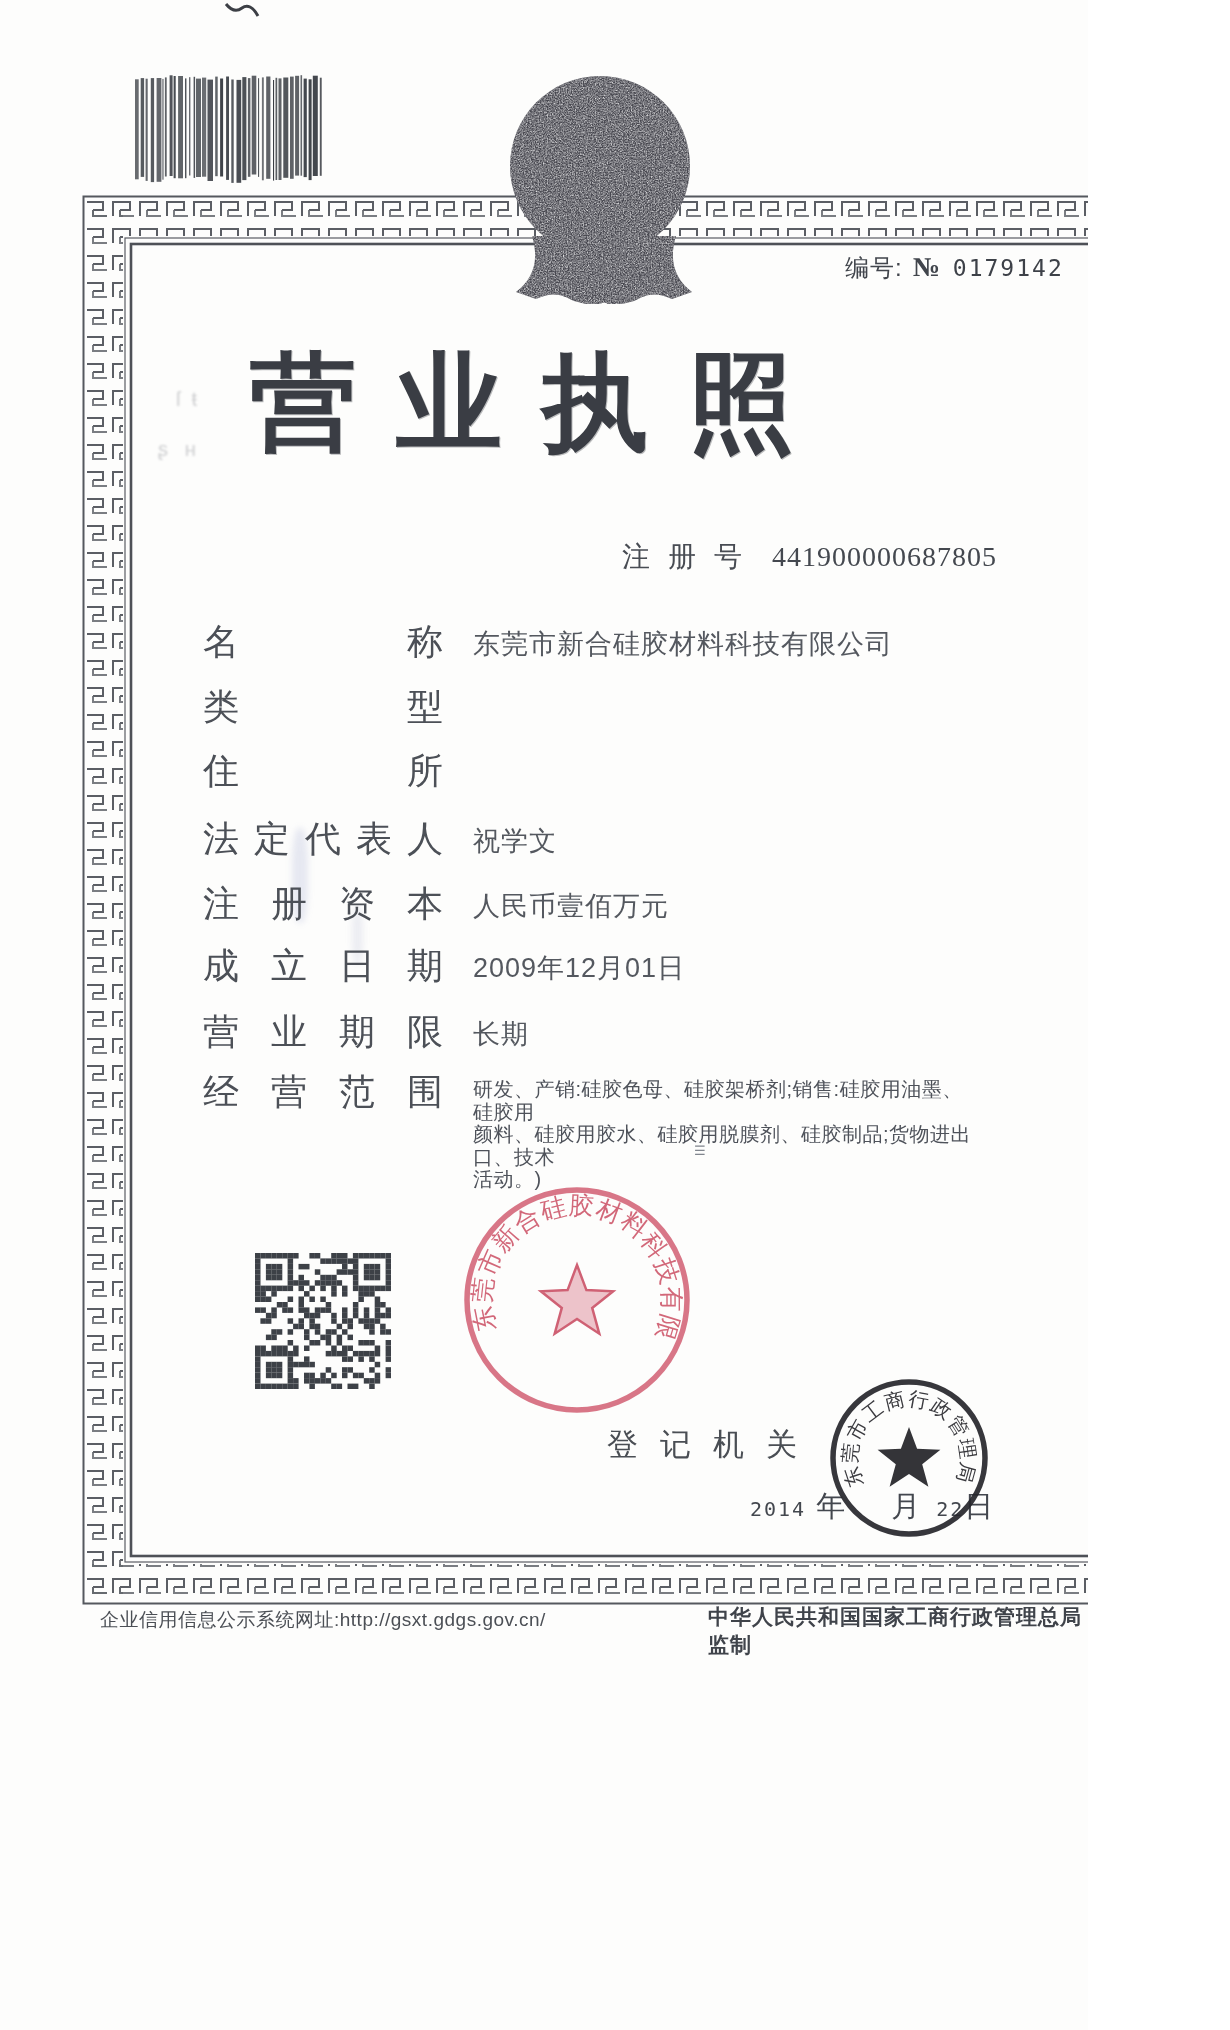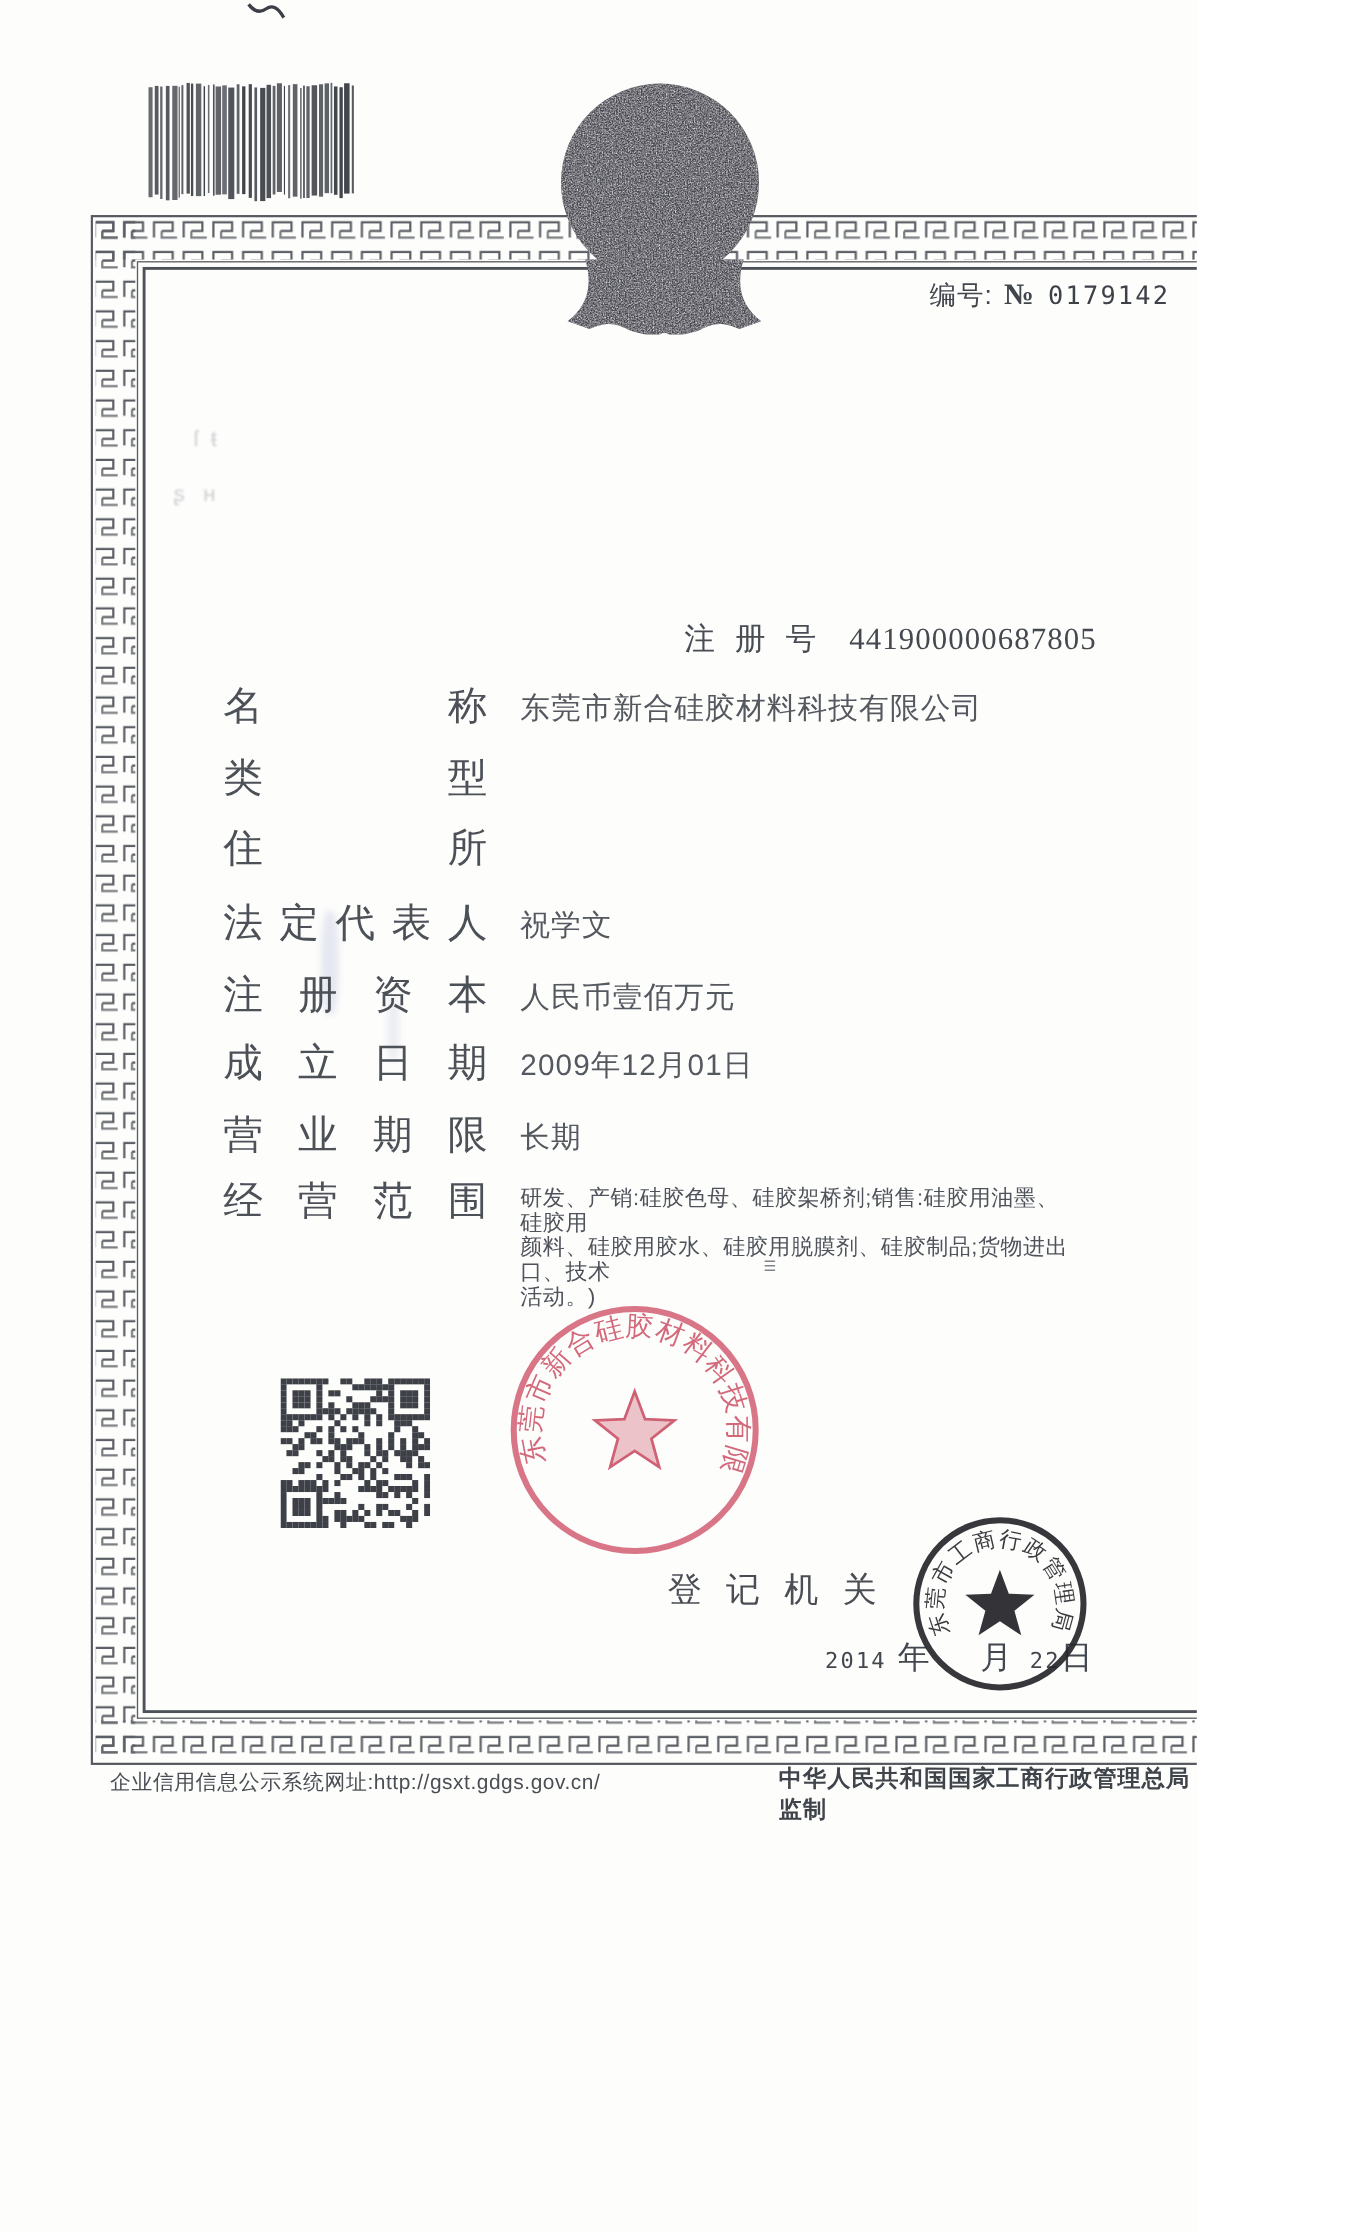--- a/index.html
+++ b/index.html
@@ -5,21 +5,21 @@
   html,body{margin:0;padding:0;background:#ffffff;}
   #page{position:relative;width:1088px;height:2030px;background:#fdfdfc;overflow:hidden;
         font-family:"Liberation Sans", sans-serif;color:#4a4e54;}
   .abs{position:absolute;}
   
   #serial-line{left:845px;top:252px;font-size:24px;color:#41454c;letter-spacing:1px;white-space:nowrap;}
   #serial-line .nosym{font-family:"Liberation Serif",serif;font-weight:bold;font-size:27px;margin-left:10px;}
   #serial-line .num{font-family:"DejaVu Sans Mono",monospace;font-size:23px;letter-spacing:2px;margin-left:12px;color:#3d4148;}
   #doc-title{left:250px;top:332px;font-size:106px;font-weight:800;letter-spacing:40px;color:#3a3d44;
              text-shadow:1px 1px 0 rgba(60,63,70,.35);white-space:nowrap;}
-  #regno-line{left:622px;top:562px;white-space:nowrap;}
+  #regno-line{left:622px;top:538px;white-space:nowrap;}
   #regno-line .lbl{font-size:28px;letter-spacing:18px;color:#484c53;}
   #regno-line .val{font-family:"Liberation Serif",serif;font-size:28px;letter-spacing:1px;color:#44484f;margin-left:12px;}
   
   .row{position:absolute;left:203px;width:840px;height:60px;}
   .row-label{position:absolute;left:0;top:0;width:240px;display:flex;justify-content:space-between;
              font-size:36px;color:#4c5057;font-weight:500;}
   .row-value{position:absolute;left:270px;top:8px;font-size:27px;color:#54585f;letter-spacing:1px;white-space:nowrap;}
   .row-value.multiline{top:10px;font-size:20px;letter-spacing:0.5px;line-height:22.5px;white-space:normal;width:500px;color:#4e525a;}
   
   #registrar-line{left:607px;top:1424px;font-size:31px;letter-spacing:22px;color:#4a4e54;white-space:nowrap;}
@@ -110,20 +110,21 @@
     <rect x="5" y="5" width="36" height="1400" fill="url(#meander)"></rect>
     <rect x="1025" y="5" width="36" height="1400" fill="url(#meander)"></rect>
     <rect x="43" y="43" width="980" height="1324" fill="none" stroke="#5a5d63" stroke-width="1.2"></rect>
     <rect x="49" y="49" width="968" height="1312" fill="none" stroke="#4e5157" stroke-width="2.6"></rect>
   </svg>
 
   <div id="serial-line" class="abs z2">
     <span>编号:</span><span class="nosym">№</span><span class="num">0179142</span>
   </div>
 
+  <div id="doc-title" class="abs z2">营业执照</div>
 
   <div id="regno-line" class="abs z2">
     <span class="lbl">注册号</span><span class="val">441900000687805</span>
   </div>
 
   <div id="fields" class="abs z2" style="left:0;top:0;">
       <div class="row" style="top: 618px;">
         <div class="row-label">
           <span>名</span>
           <span>称</span>

